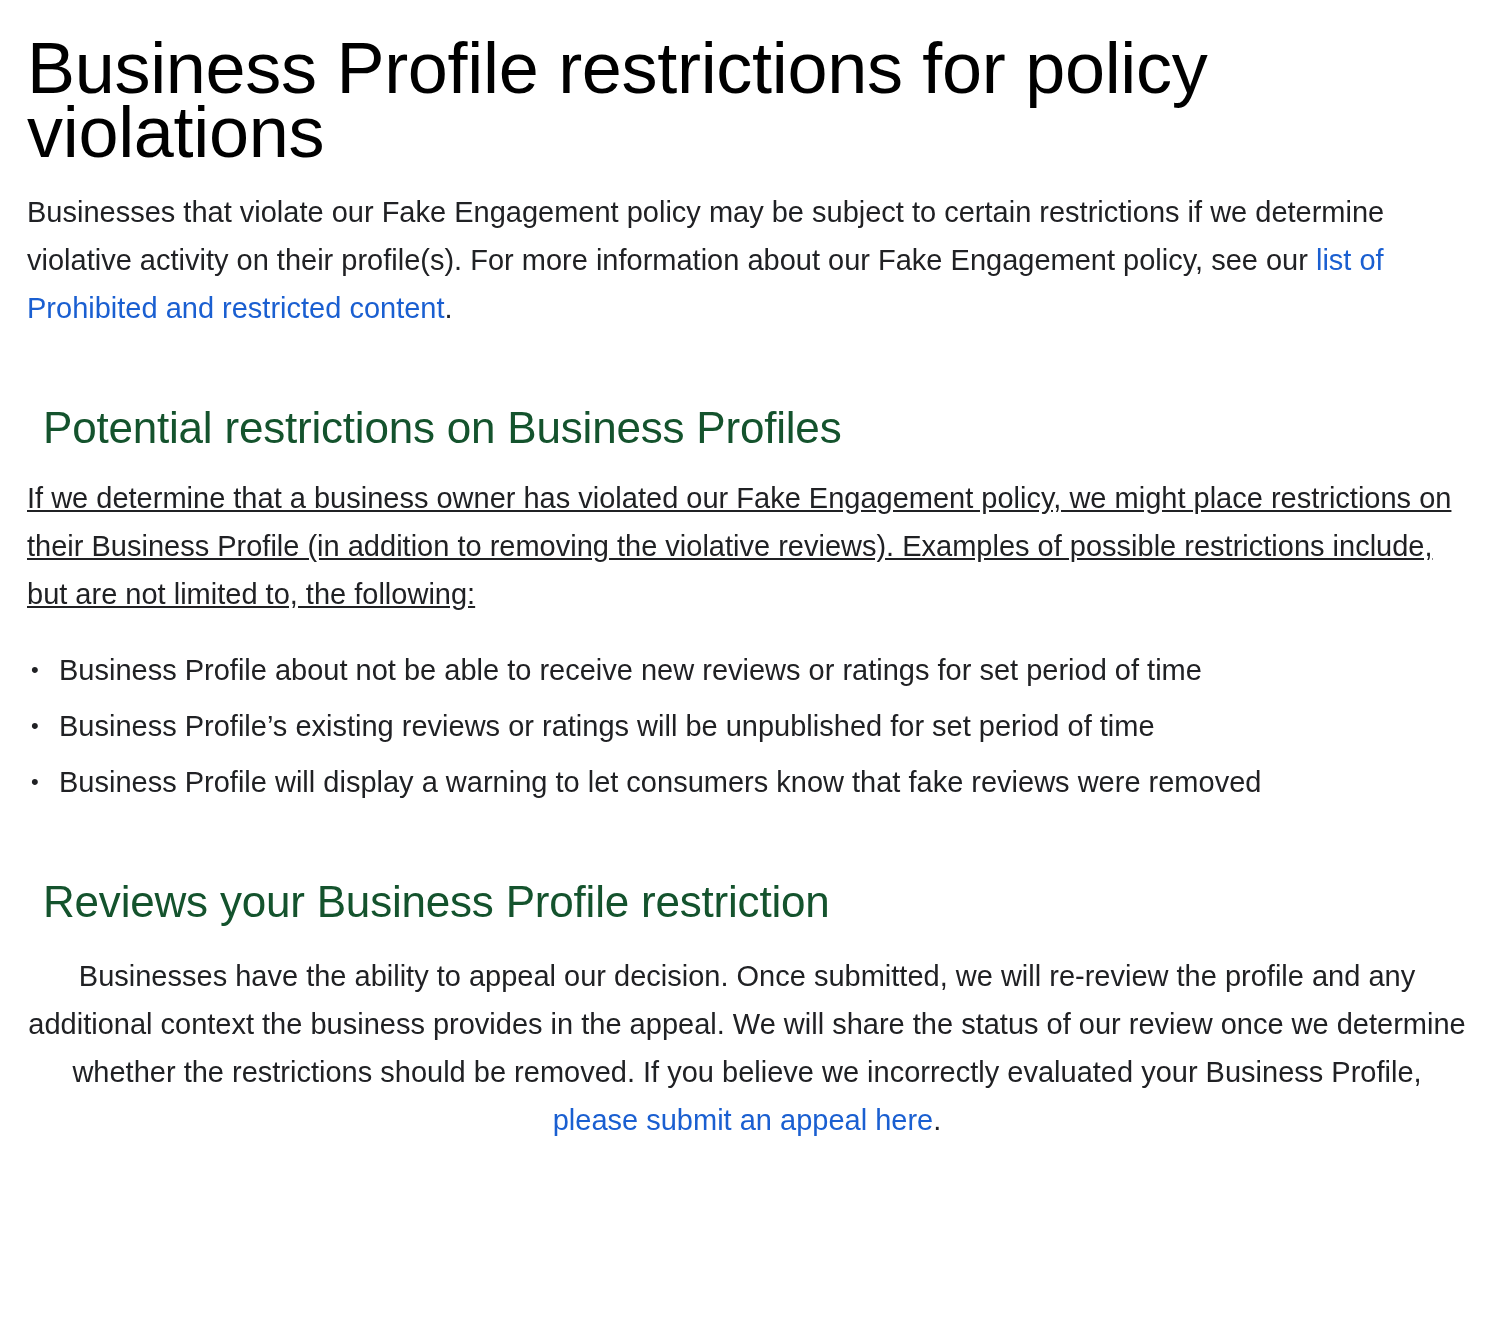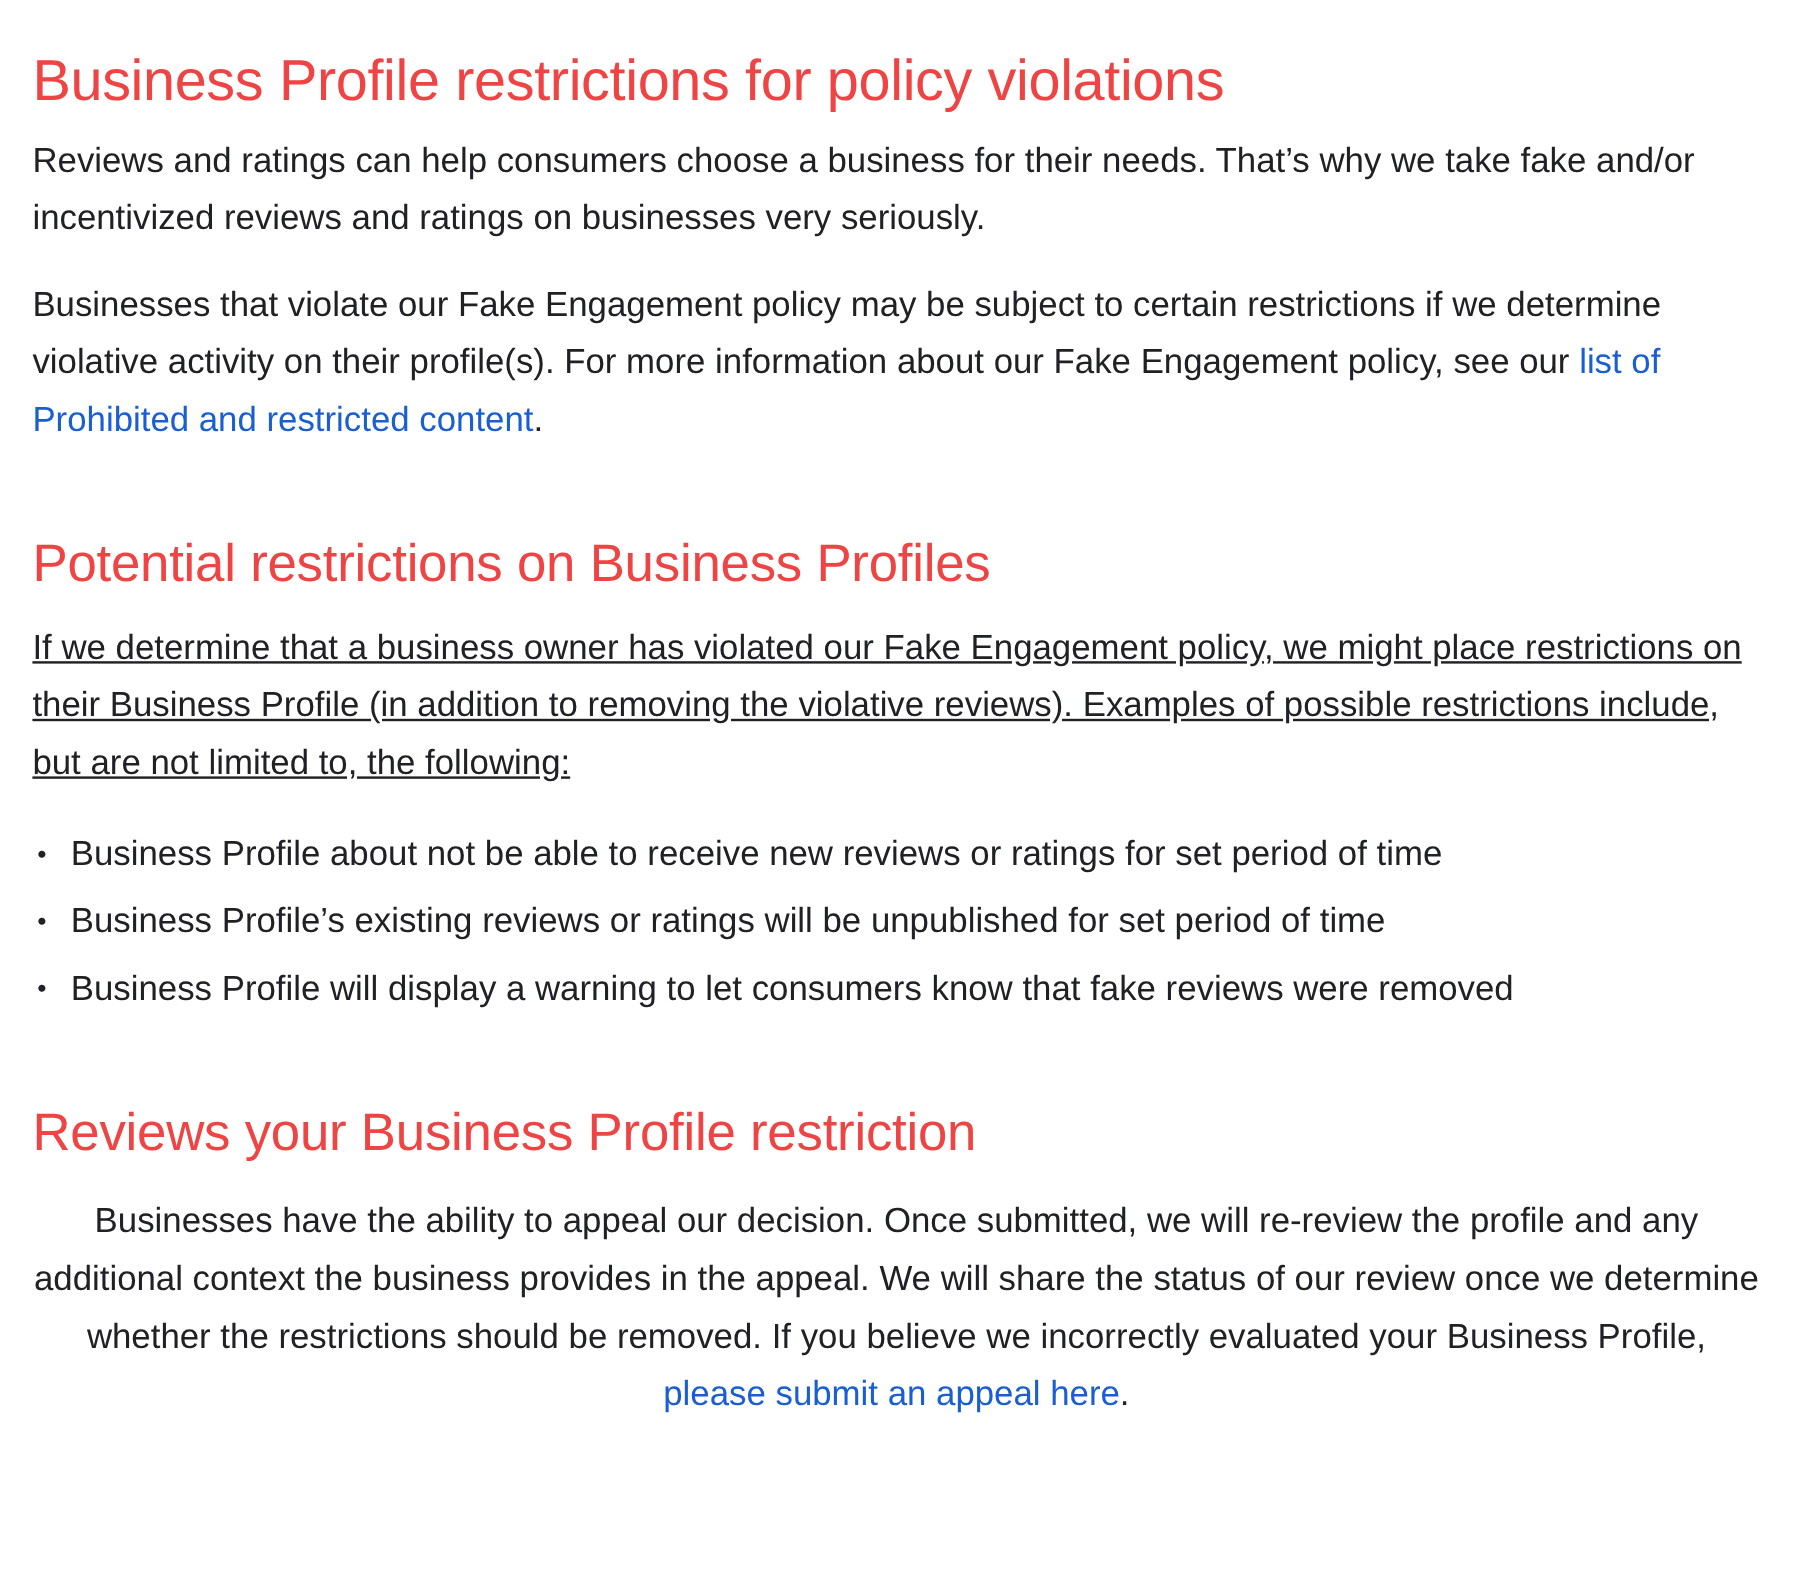--- a/index.html
+++ b/index.html
@@ -5,34 +5,34 @@
     html, body { margin: 0; padding: 0; background: #ffffff; }
     body {
       width: 1494px; height: 1320px; overflow: hidden;
       font-family: "Liberation Sans", "DejaVu Sans", sans-serif;
       color: #202124;
     }
     .page { padding: 0 27px; }
     h1 {
       font-family: "Liberation Sans", sans-serif;
       font-weight: 400;
-      font-size: 48px;
+      font-size: 72px;
       line-height: 64px;
       margin: 36px 0 0 0;
       letter-spacing: -0.3px;
-      color: #ef4444;
+      color: #000000;
     }
     h2 {
       font-family: "Liberation Sans", sans-serif;
       font-weight: 400;
       font-size: 44px;
       line-height: 52px;
-      margin: 0;
+      margin: 16px;
       letter-spacing: -0.2px;
-      color: #ef4444;
+      color: #14532d;
     }
     p {
       font-size: 29px;
       line-height: 48px;
       margin: 0;
       color: #202124;
     }
     a { color: #1a5fd1; text-decoration: none; }
     .p1 { margin-top: 10px; }
     .p2 { margin-top: 24px; }
@@ -50,21 +50,20 @@
     .p4 { margin-top: 16px; }
     .h2b { margin-top: 66px; }
     .p5 { margin-top: 24px; text-align: center; }
   </style>
 </head>
 <body>
 
 <div class="page">
   <h1>Business Profile restrictions for policy violations</h1>
 
-  <p class="p1">Reviews and ratings can help consumers choose a business for their needs. That’s why we take fake and/or incentivized reviews and ratings on businesses very seriously.</p>
 
   <p class="p2"><span>Businesses that violate our Fake Engagement policy may be subject to certain restrictions if we determine violative activity on their profile(s). For more information about our Fake Engagement policy, see our </span><a href="#">list of Prohibited and restricted content</a><span>.</span></p>
 
   <h2 class="h2a">Potential restrictions on Business Profiles</h2>
 
   <p class="p3">If we determine that a business owner has violated our Fake Engagement policy, we might place restrictions on their Business Profile (in addition to removing the violative reviews). Examples of possible restrictions include, but are not limited to, the following:</p>
 
   <ul>
     <li><span class="bullet">•</span><span>Business Profile about not be able to receive new reviews or ratings for set period of time</span></li>
     <li><span class="bullet">•</span><span>Business Profile’s existing reviews or ratings will be unpublished for set period of time</span></li>

